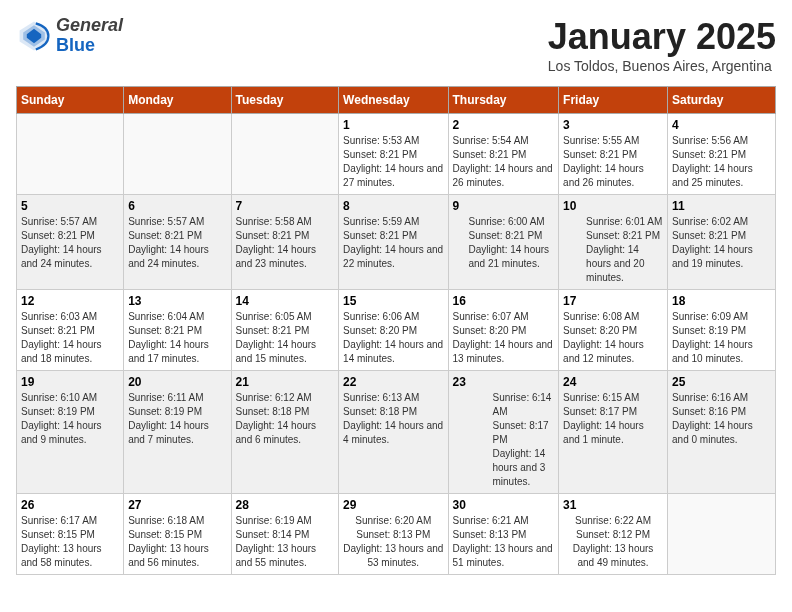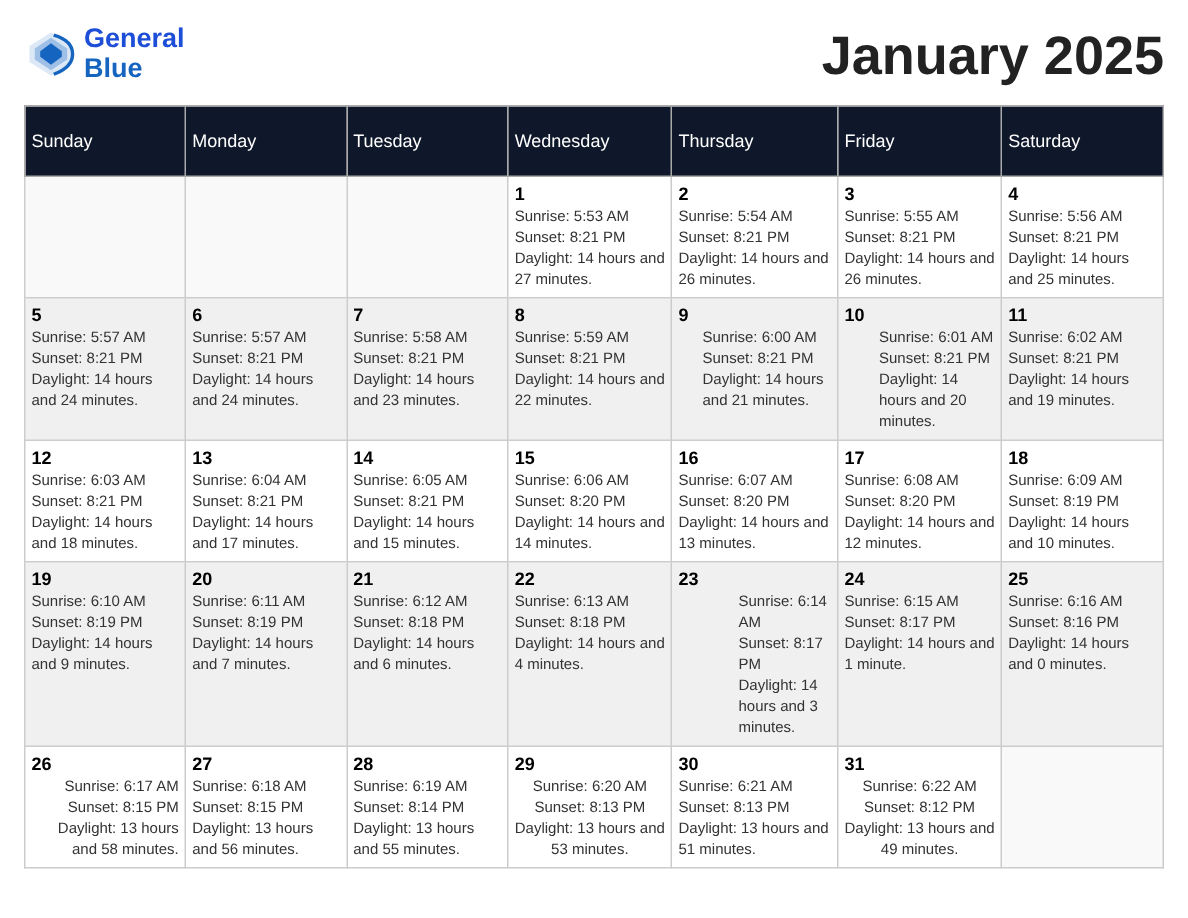--- a/index.html
+++ b/index.html
@@ -21,21 +21,21 @@
       align-items: center;
       gap: 4px;
     }
     .logo-text {
       display: flex;
       flex-direction: column;
       font-size: 18px;
       font-weight: bold;
       line-height: 1.1;
     }
-    .logo-general { color: #1d4ed8; }
+    .logo-general { color: #404040; font-style: italic; }
     .logo-blue { color: #1565c0; }
     .logo-icon {
       width: 36px;
       height: 36px;
     }
     .title-block {
     }
     .calendar-title {
       font-size: 36px;
       font-weight: bold;
@@ -44,26 +44,26 @@
     .calendar-subtitle {
       font-size: 14px;
       color: #444;
     }
     .calendar {
       width: 100%;
       border-collapse: collapse;
       font-size: 10.5px;
     }
     .calendar th {
-      background-color: #0f172a;
+      background-color: #c2410c;
       color: #fff;
-      padding: 16px 4px;
+      padding: 6px 4px;
       text-align: left;
       font-size: 12px;
-      font-weight: normal;
+      font-weight: bold;
       border: 1px solid #aaa;
     }
     .calendar td {
       border: 1px solid #ccc;
       vertical-align: top;
       padding: 4px 4px;
       width: 113px;
       min-height: 80px;
       background: #fff;
     }
@@ -96,20 +96,21 @@
       <polygon points="20,12 28,18 28,22 20,28 12,22 12,18" fill="#1565c0"></polygon>
       <path d="M22,6 Q36,10 36,20 Q36,30 22,35" fill="none" stroke="#1565c0" stroke-width="2.5"></path>
     </svg>
     <div class="logo-text">
       <span class="logo-general">General</span>
       <span class="logo-blue">Blue</span>
     </div>
   </div>
   <div class="title-block">
     <div class="calendar-title">January 2025</div>
+    <div class="calendar-subtitle">Los Toldos, Buenos Aires, Argentina</div>
   </div>
 </div>
 
 <table class="calendar">
   <thead>
     <tr>
     <th>Sunday</th>
         <th>Monday</th>
         <th>Tuesday</th>
         <th>Wednesday</th>
@@ -276,21 +277,21 @@
         <td>
           <span class="day-num">25</span>
           <div class="day-info" style="white-space: pre-line;">Sunrise: 6:16 AM
 Sunset: 8:16 PM
 Daylight: 14 hours and 0 minutes.</div>
         </td>
       </tr>
       <tr>
         <td>
           <span class="day-num">26</span>
-          <div class="day-info" style="white-space: pre-line; text-align: right;">Sunrise: 6:17 AM
+          <div class="day-info" style="white-space: pre-line;">Sunrise: 6:17 AM
 Sunset: 8:15 PM
 Daylight: 13 hours and 58 minutes.</div>
         </td>
         <td>
           <span class="day-num">27</span>
           <div class="day-info" style="white-space: pre-line;">Sunrise: 6:18 AM
 Sunset: 8:15 PM
 Daylight: 13 hours and 56 minutes.</div>
         </td>
         <td>

